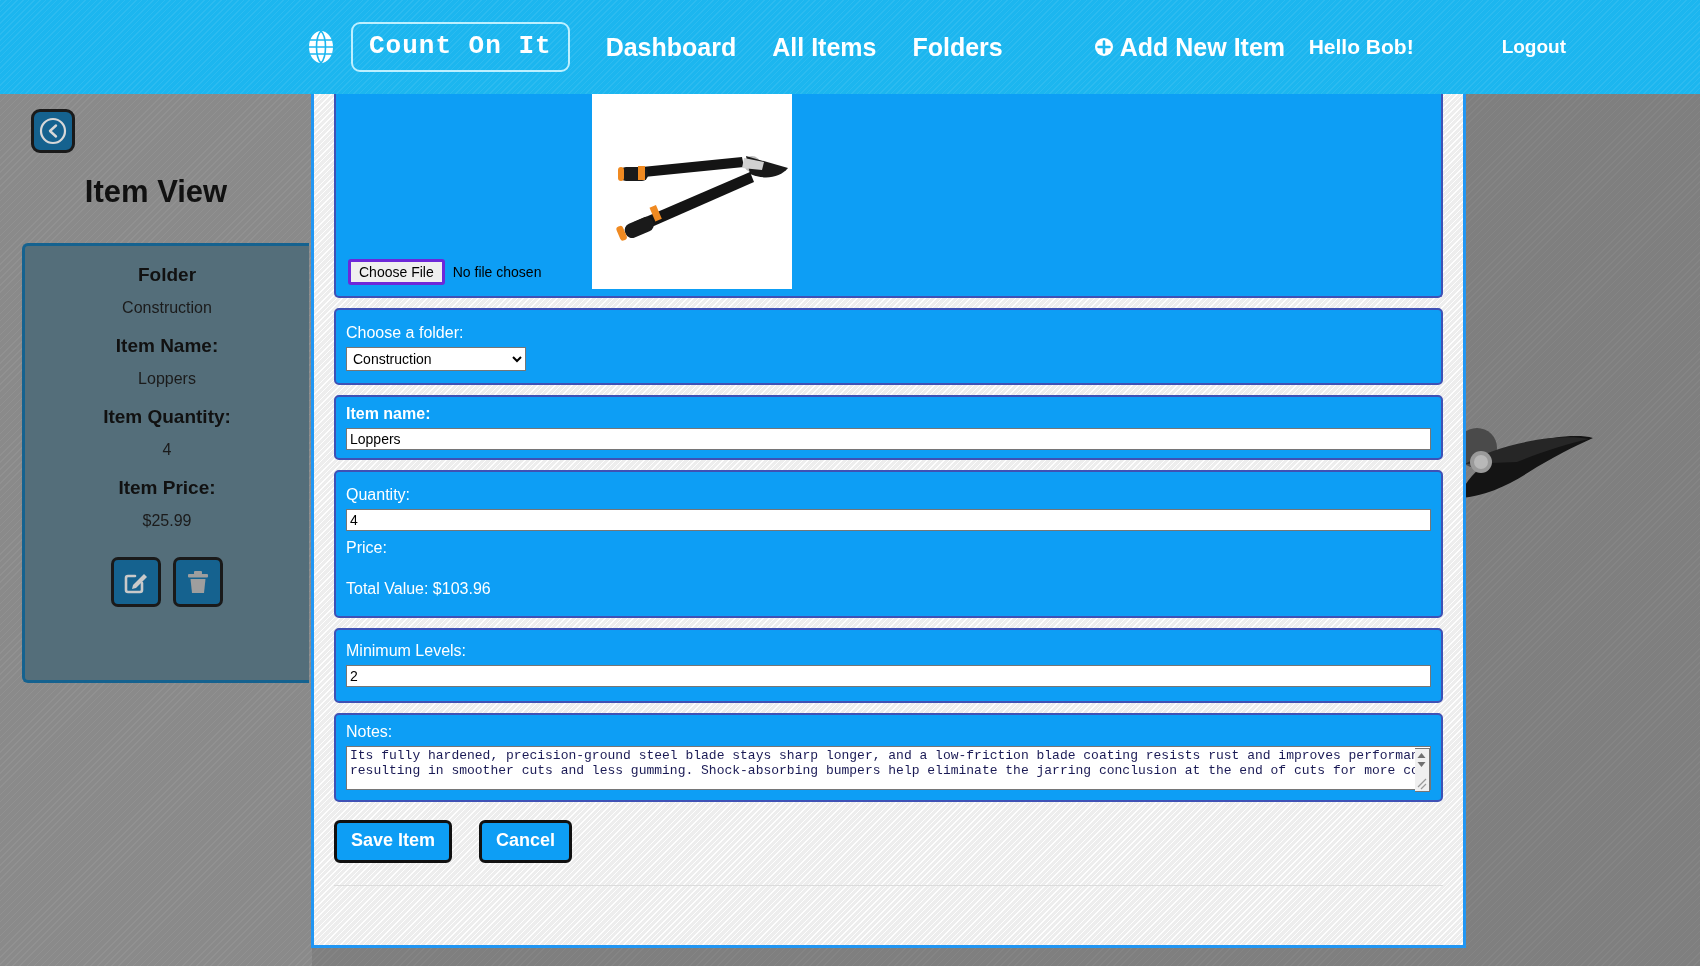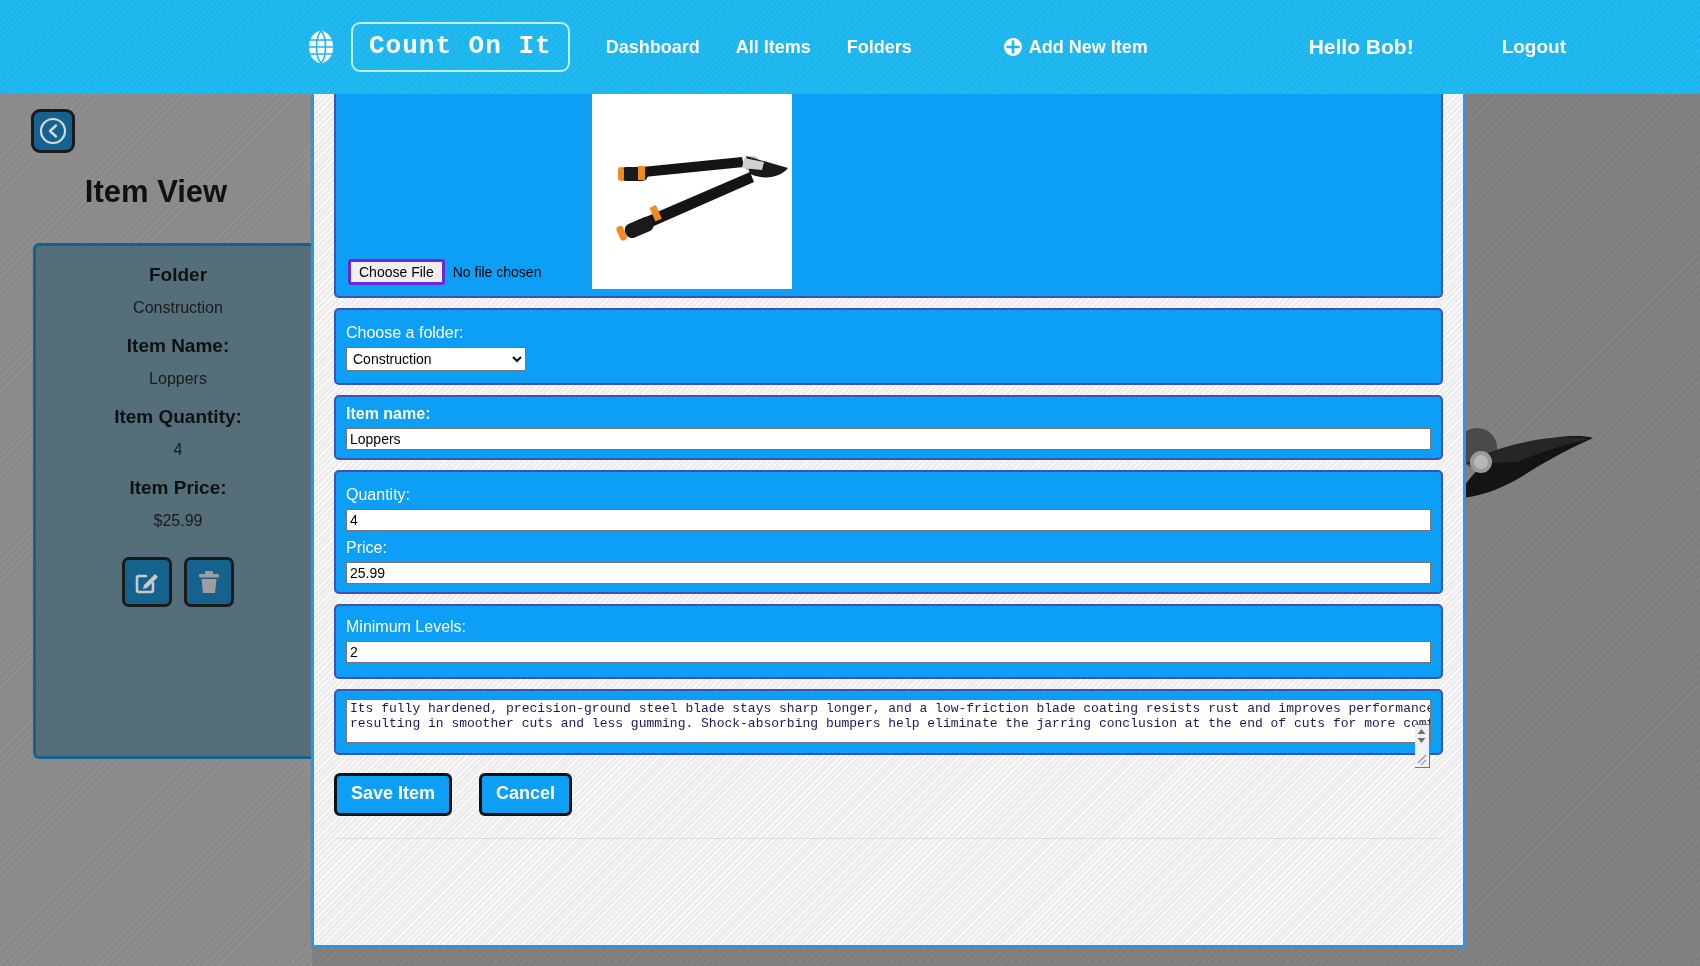--- a/index.html
+++ b/index.html
@@ -56,21 +56,21 @@
     color: #ffffff;
     font-family: Liberation Mono, monospace;
     font-size: 26px;
     font-weight: bold;
     letter-spacing: 1px;
     white-space: nowrap;
     margin-right: 36px;
   }
   .nav-link {
     color: #ffffff;
-    font-size: 18px;
+    font-size: 25px;
     font-weight: bold;
     text-decoration: none;
     white-space: nowrap;
     margin-right: 36px;
     font-family: "Liberation Sans", sans-serif;
   }
   #nav-add {
     margin-left: 56px;
     display: flex; align-items: center;
     white-space: nowrap;
@@ -115,22 +115,22 @@
   }
   #sidebar-title {
     position: absolute; left: 0; top: 80px;
     width: 312px;
     text-align: center;
     color: #111111;
     font-size: 31px;
     font-weight: bold;
   }
   #item-card {
-    position: absolute; left: 33px; top: 149px;
-    width: 287px; height: 516px;
+    position: absolute; left: 22px; top: 149px;
+    width: 287px; height: 440px;
     background: #546e7a;
     border: 3px solid #15628f;
     border-right: none;
     border-radius: 6px 0 0 6px;
   }
   .card-label {
     text-align: center;
     color: #111111;
     font-size: 19px;
     font-weight: bold;
@@ -424,30 +424,31 @@
   <div class="panel">
     <div class="panel-label bold">Item name:</div>
     <input class="text-input" type="text" value="Loppers" style="">
   </div>
 
   <div class="panel" style="padding-top:14px;">
     <div class="panel-label">Quantity:</div>
     <input class="text-input" type="text" value="4" style="">
 
     <div class="panel-label" style="margin-top:8px;">Price:</div>
-    <input class="text-input" type="text" value="25.99" style="">
-
+
+    <div id="total-value">Total Value: $103.96</div>
   </div>
 
   <div class="panel" style="padding-top:12px;padding-bottom:14px;">
     <div class="panel-label">Minimum Levels:</div>
     <input class="text-input" type="text" value="2" style="">
   </div>
 
   <div class="panel" id="notes-panel">
+    <div class="panel-label">Notes:</div>
     <textarea id="notes-area" style="">Its fully hardened, precision-ground steel blade stays sharp longer, and a low-friction blade coating resists rust and improves performance,
 resulting in smoother cuts and less gumming. Shock-absorbing bumpers help eliminate the jarring conclusion at the end of cuts for more comfortable</textarea>
     <div id="notes-scrollbar">
       <svg width="13" height="42" viewBox="0 0 13 42">
         <path d="M6.5 4 L 10.5 9 H 2.5 Z" fill="#707070"></path>
         <path d="M6.5 18 L 10.5 13 H 2.5 Z" fill="#707070"></path>
         <path d="M3 38 L 11 30 M6 40 L 11 35" stroke="#9a9a9a" stroke-width="1.2"></path>
       </svg>
     </div>
   </div>

